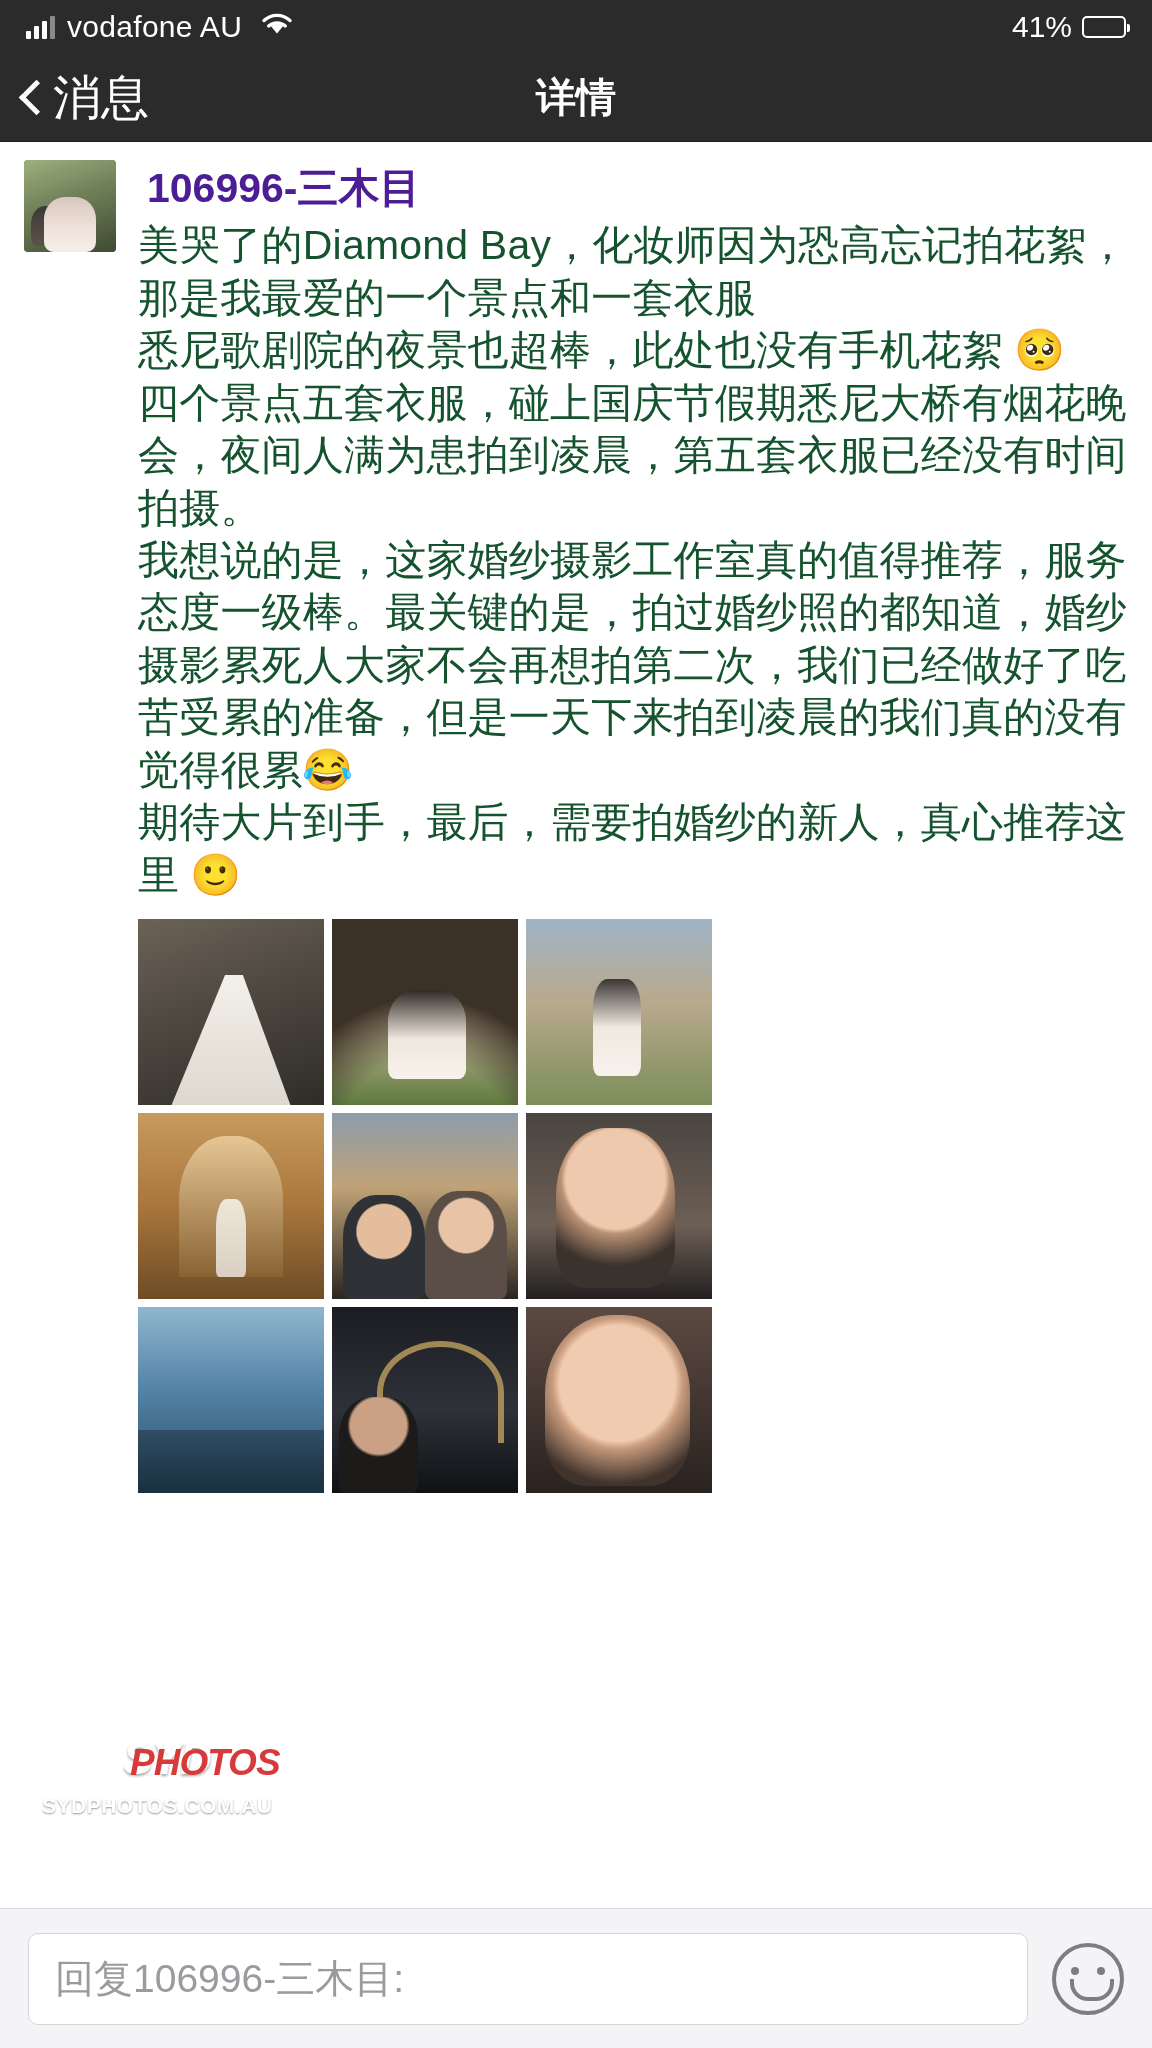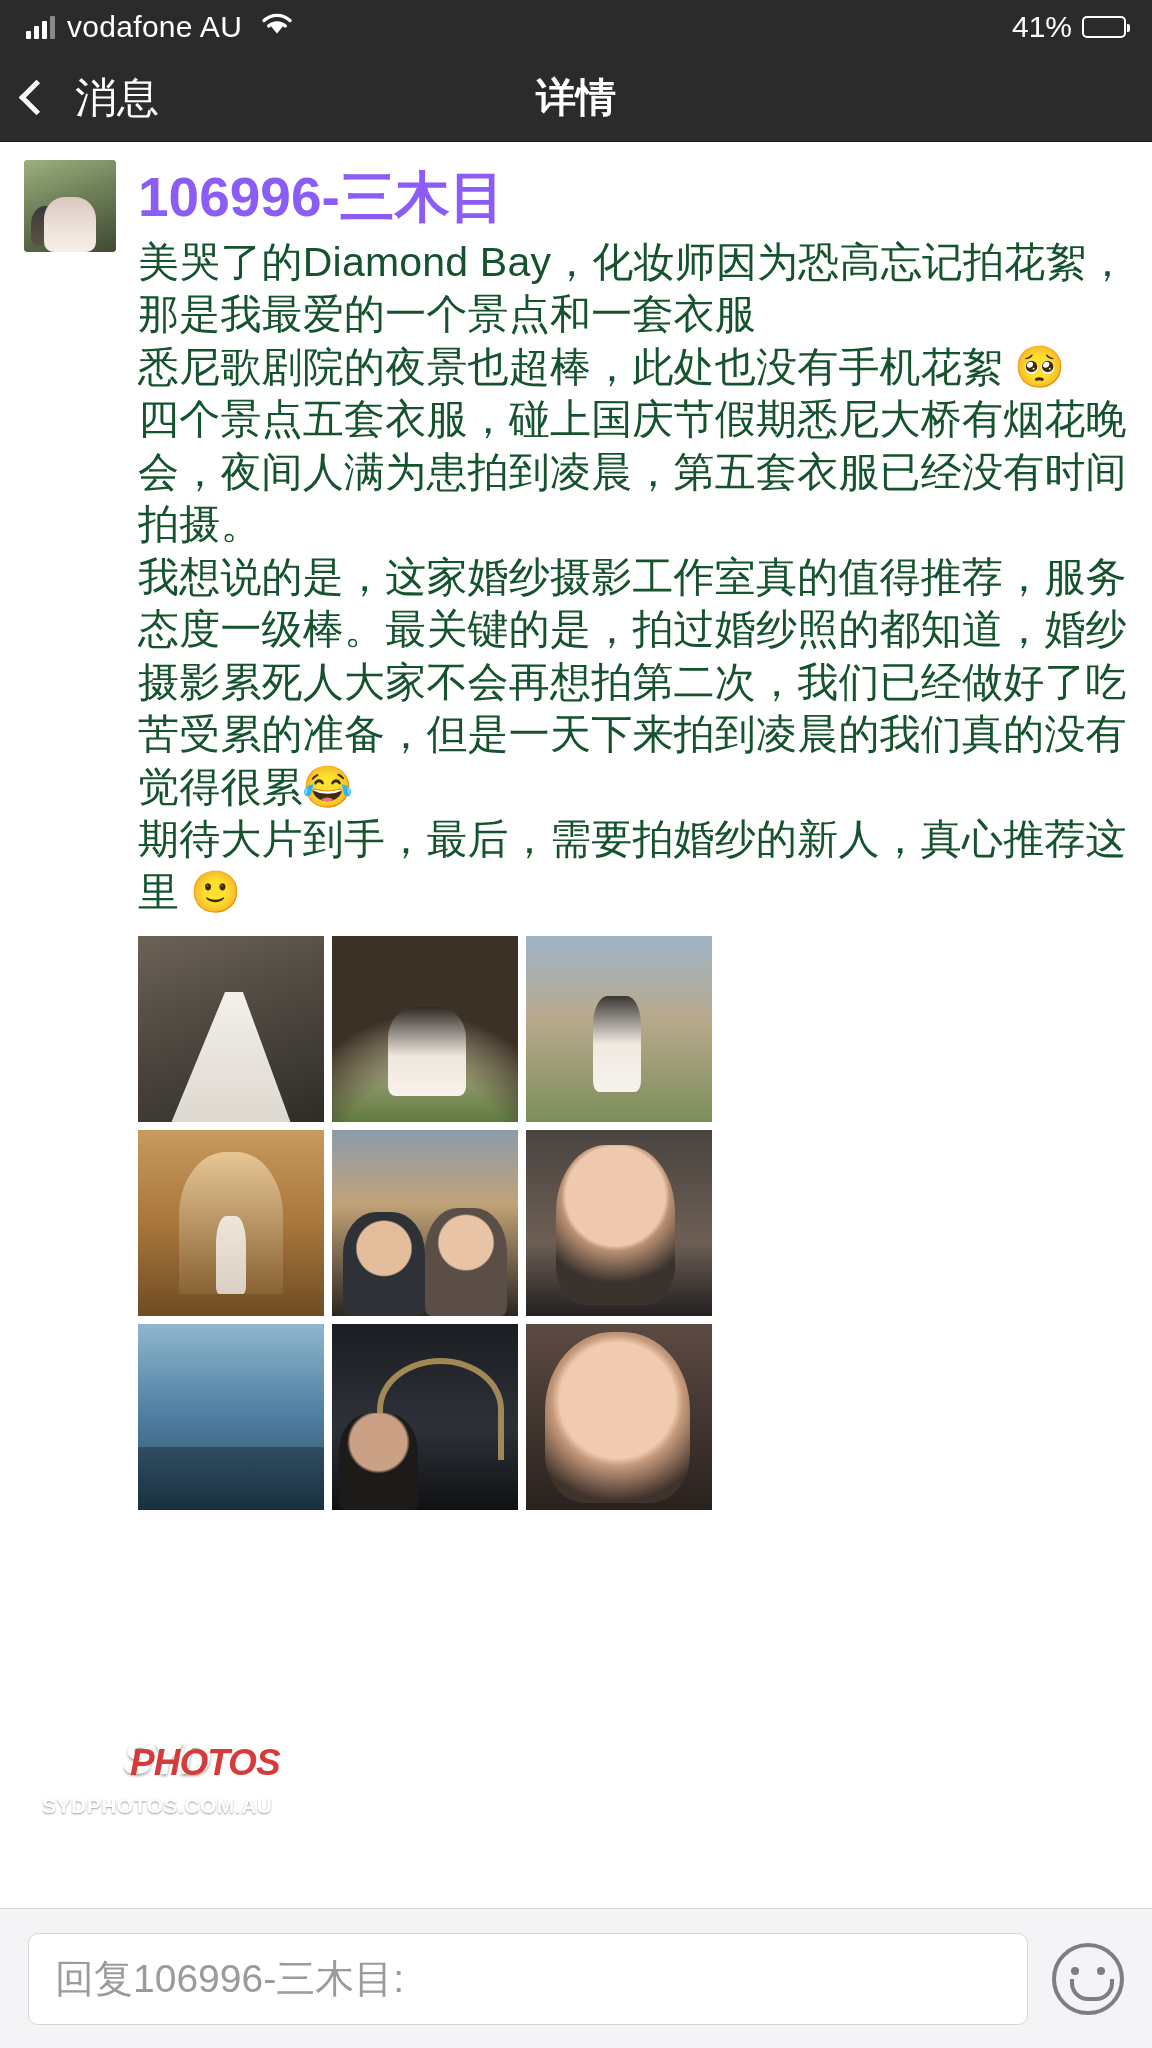--- a/index.html
+++ b/index.html
@@ -100,22 +100,22 @@
     display: flex;
     align-items: center;
     position: relative;
     box-sizing: border-box;
     padding: 0 24px;
     border-bottom: 1px solid #1f1f1f;
   }
   .nav-back {
     display: flex;
     align-items: center;
-    gap: 22px;
-    font-size: 42px;
+    gap: 0;
+    font-size: 48px;
     font-weight: 500;
     cursor: pointer;
   }
   .chevron-left {
     width: 20px;
     height: 20px;
     border-left: 5px solid #ffffff;
     border-bottom: 5px solid #ffffff;
     transform: rotate(45deg);
     margin-right: 4px;
@@ -171,24 +171,24 @@
     left: 8%;
     bottom: 6%;
     width: 34%;
     height: 44%;
     background: linear-gradient(180deg, #3a3a3a 0%, #5d5245 100%);
     border-radius: 45% 45% 20% 20%;
   }
 
   .post-body { flex: 1 1 auto; min-width: 0; }
   .post-user {
-    color: #8b5cf6;
-    font-size: 55px;
-    font-weight: bold;
-    margin: 4px 0 6px 0;
+    color: #4c1d95;
+    font-size: 41px;
+    font-weight: bold;
+    margin: 4px 0 6px 9px;
     line-height: 1.2;
   }
   .post-text {
     color: #14532d;
     font-size: 41px;
     line-height: 1.28;
     white-space: pre-wrap;
     word-break: break-word;
     letter-spacing: 0.2px;
   }

